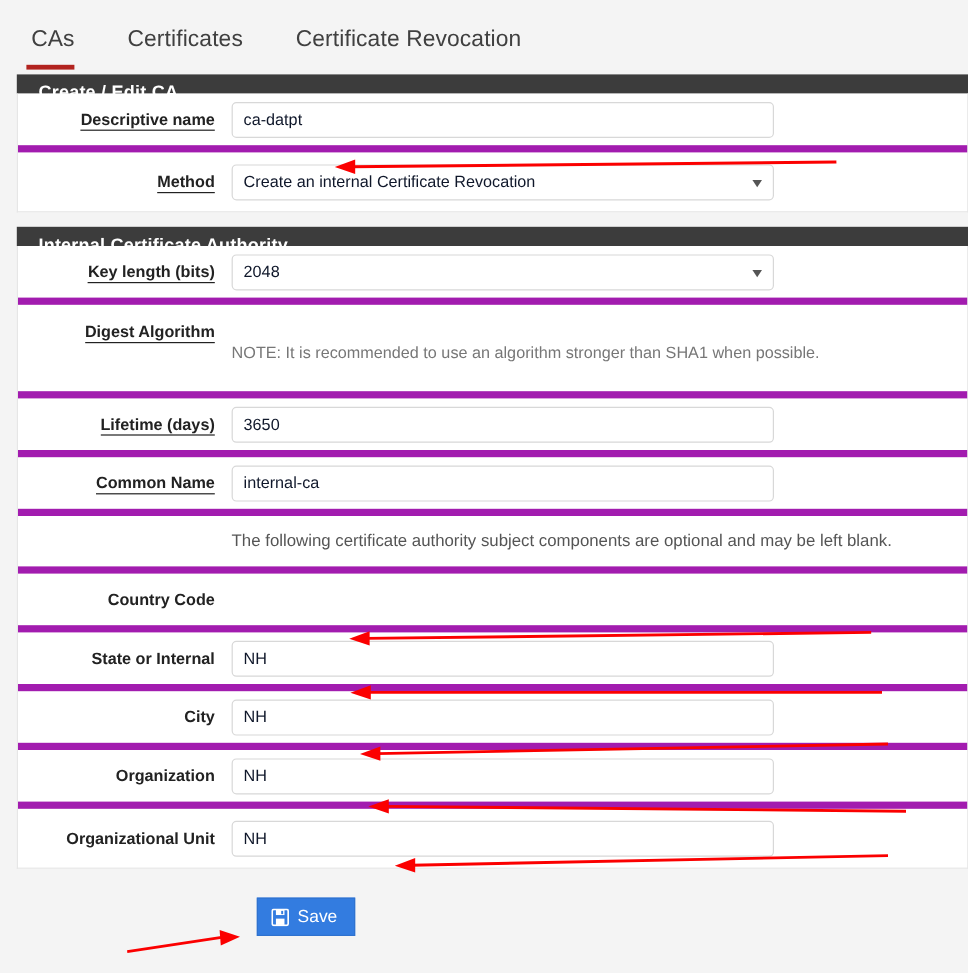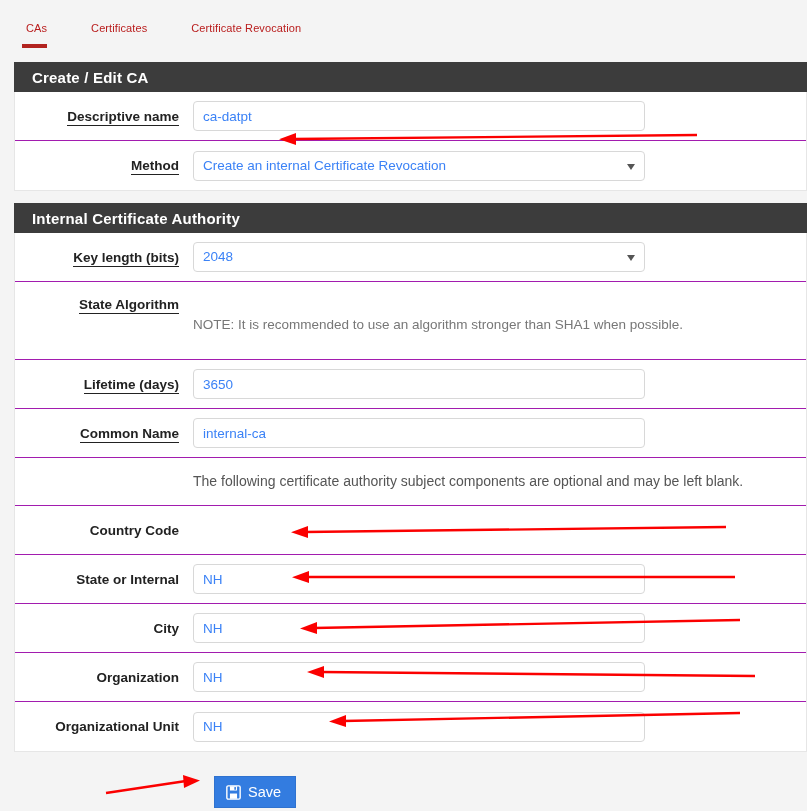--- a/index.html
+++ b/index.html
@@ -14,52 +14,52 @@
   
   .tabbar {
     height: 62px;
     background: #f4f4f4;
     display: flex;
     align-items: flex-start;
     padding: 22px 0 0 22px;
   }
   .tab {
     position: relative;
-    font-size: 11px;
-    color: #b91c1c;
+    font-size: 19px;
+    color: #404040;
     padding: 0 18px 14px 4px;
     margin-right: 22px;
     cursor: pointer;
     white-space: nowrap;
     letter-spacing: .1px;
   }
   .tab.active::after {
     content: "";
     position: absolute;
     left: 0; right: 18px; bottom: 0;
     height: 4px;
     background: #b2231f;
   }
   .panel-head {
     background: #3c3c3c;
     color: #ffffff;
     font-size: 15px;
     font-weight: bold;
     padding: 7px 0 7px 18px;
     letter-spacing: .2px;
-    height: 30px;
+    height: 16px;
     margin-left: 14px;
   }
   .panel-wrap { margin: 0 0 0 0; }
   .panel-body { background: #ffffff; border-left: 1px solid #e6e6e6; border-right: 1px solid #e6e6e6; margin-left: 14px; border-bottom: 1px solid #e6e6e6;}
 
   .row {
     display: flex;
     align-items: center;
-    border-bottom: 1px solid #a21caf;
+    border-bottom: 6px solid #a21caf;
     min-height: 49px;
     padding: 0;
   }
   .row:last-child { border-bottom: none; }
 
   .lbl {
     width: 178px;
     flex: 0 0 178px;
     text-align: right;
     padding-right: 14px;
@@ -69,21 +69,21 @@
   }
   .lbl.req span { border-bottom: 1px solid #222; padding-bottom: 1px; }
   .ctl { flex: 1; position: relative; display: flex; align-items: center; }
 
   input.fld, .selbox {
     width: 452px;
     height: 30px;
     border: 1px solid #d8d8d8;
     border-radius: 4px;
     background: #fff;
-    color: #3b82f6;
+    color: #0f172a;
     font-size: 13.5px;
     font-family: "Liberation Sans", sans-serif;
     padding: 0 9px;
     outline: none;
     line-height: 28px;
   }
   .selbox { position: relative; padding-right: 26px; display: flex; align-items: center; cursor: pointer; }
   .selbox .caret {
     position: absolute; right: 9px; top: 50%;
     width: 0; height: 0; margin-top: -2px;
@@ -176,21 +176,21 @@
         <div class="ctl">
           <div class="selbox">
             <span>2048</span>
             <span class="caret"></span>
           </div>
         </div>
       </div>
 
       <div class="row" style="min-height:78px;">
         <div class="lbl req" style="align-self:flex-start;padding-top:15px;">
-          <span>State Algorithm</span>
+          <span>Digest Algorithm</span>
         </div>
         <div class="ctl" style="flex-direction:column;align-items:flex-start;padding-top:9px;">
           <div class="note">NOTE: It is recommended to use an algorithm stronger than SHA1 when possible.</div>
         </div>
       </div>
 
       <div class="row">
         <div class="lbl req">
           <span>Lifetime (days)</span>
         </div>

